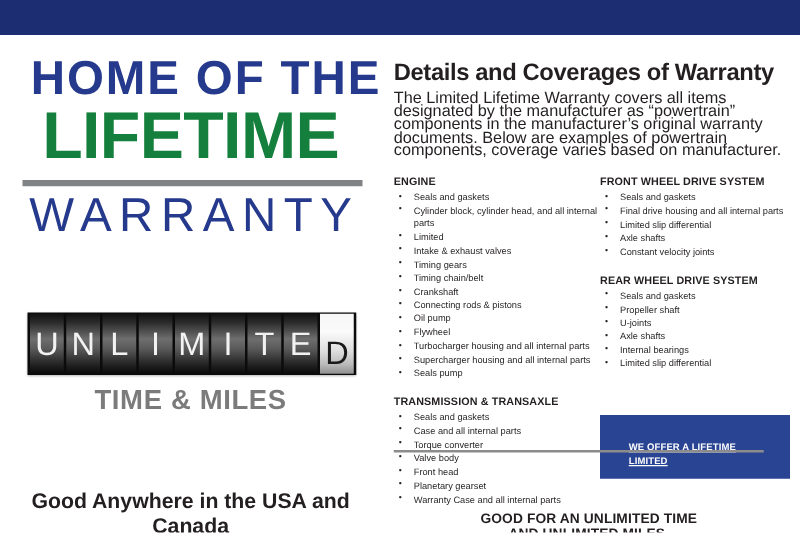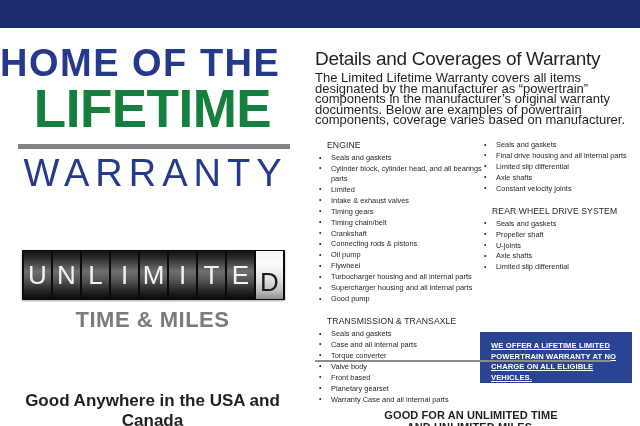--- a/index.html
+++ b/index.html
@@ -30,21 +30,21 @@
     position: absolute;
     left: 0; top: 28px;
     width: 305px;
     height: 398px;
   }
 
   .hof-home {
     position: absolute;
     left: 0; top: 16px;
     width: 305px;
-    text-align: left;
+    text-align: right;
     font-size: 38px;
     line-height: 38px;
     font-weight: bold;
     letter-spacing: 1.5px;
     color: #253a8c;
   }
   .hof-lifetime {
     position: absolute;
     left: 0; top: 54px;
     width: 305px;
@@ -146,21 +146,21 @@
     width: 335px;
     height: 398px;
   }
 
   .details-title {
     position: absolute;
     left: 10px; top: 20px;
     width: 320px;
     font-size: 19px;
     line-height: 22px;
-    font-weight: normal;
+    font-weight: bold;
     letter-spacing: -0.3px;
     color: #231f20;
   }
   .details-body {
     position: absolute;
     left: 10px; top: 45px;
     width: 318px;
     font-size: 13px;
     line-height: 10.5px;
     color: #231f20;
@@ -173,24 +173,24 @@
   }
   .col-right {
     position: absolute;
     left: 175px; top: 112px;
     width: 160px;
   }
 
   .sec-head {
     font-size: 8.6px;
     line-height: 11px;
-    font-weight: normal;
+    font-weight: bold;
     letter-spacing: 0.1px;
     color: #231f20;
-    margin: 0 0 2px 12px;
+    margin: 0 0 2px 0;
   }
   .sec-head.spaced { margin-top: 12px; }
 
   ul.items {
     list-style: none;
     margin: 0 0 0 0;
     padding: 0;
   }
   ul.items li {
     position: relative;
@@ -212,21 +212,21 @@
   .promo-box {
     position: absolute;
     left: 175px; top: 304px;
     width: 152px;
     height: 51px;
     background: #2a4494;
     box-sizing: border-box;
     padding: 9px 10px 0 11px;
   }
   .promo-box p {
-    margin: 0;
+    margin: 12px;
     font-size: 7.6px;
     line-height: 10.6px;
     font-weight: bold;
     letter-spacing: 0.1px;
     color: #ffffff;
     text-decoration: underline;
   }
 
   .bottom-rule {
     position: absolute;
@@ -297,61 +297,63 @@
 
 <div class="right-panel">
 
   <div class="details-title">Details and Coverages of Warranty</div>
   <div class="details-body">The Limited Lifetime Warranty covers all items designated by the manufacturer as “powertrain” components in the manufacturer’s original warranty documents. Below are examples of powertrain components, coverage varies based on manufacturer.</div>
 
   <div class="col-left">
     <div class="sec-head">ENGINE</div>
     <ul class="items">
       <li>Seals and gaskets</li>
-      <li>Cylinder block, cylinder head, and all bearings parts</li>
+      <li>Cylinder block, cylinder head, and all internal parts</li>
       <li>Limited</li>
       <li>Intake &amp; exhaust valves</li>
       <li>Timing gears</li>
       <li>Timing chain/belt</li>
       <li>Crankshaft</li>
       <li>Connecting rods &amp; pistons</li>
       <li>Oil pump</li>
       <li>Flywheel</li>
       <li>Turbocharger housing and all internal parts</li>
       <li>Supercharger housing and all internal parts</li>
-      <li>Good pump</li>
+      <li>Seals pump</li>
     </ul>
 
     <div class="sec-head spaced">TRANSMISSION &amp; TRANSAXLE</div>
     <ul class="items">
       <li>Seals and gaskets</li>
       <li>Case and all internal parts</li>
       <li>Torque converter</li>
       <li>Valve body</li>
-      <li>Front based</li>
+      <li>Front head</li>
       <li>Planetary gearset</li>
       <li>Warranty Case and all internal parts</li>
     </ul>
   </div>
 
   <div class="col-right">
+    <div class="sec-head">FRONT WHEEL DRIVE SYSTEM</div>
     <ul class="items">
       <li>Seals and gaskets</li>
       <li>Final drive housing and all internal parts</li>
       <li>Limited slip differential</li>
       <li>Axle shafts</li>
       <li>Constant velocity joints</li>
     </ul>
 
     <div class="sec-head spaced">REAR WHEEL DRIVE SYSTEM</div>
     <ul class="items">
       <li>Seals and gaskets</li>
       <li>Propeller shaft</li>
       <li>U-joints</li>
       <li>Axle shafts</li>
+      <li>Internal bearings</li>
       <li>Limited slip differential</li>
     </ul>
   </div>
 
   <div class="promo-box">
     <p>WE OFFER A LIFETIME LIMITED</p>
     <p>POWERTRAIN WARRANTY AT NO</p>
     <p>CHARGE ON ALL ELIGIBLE VEHICLES.</p>
   </div>
 

